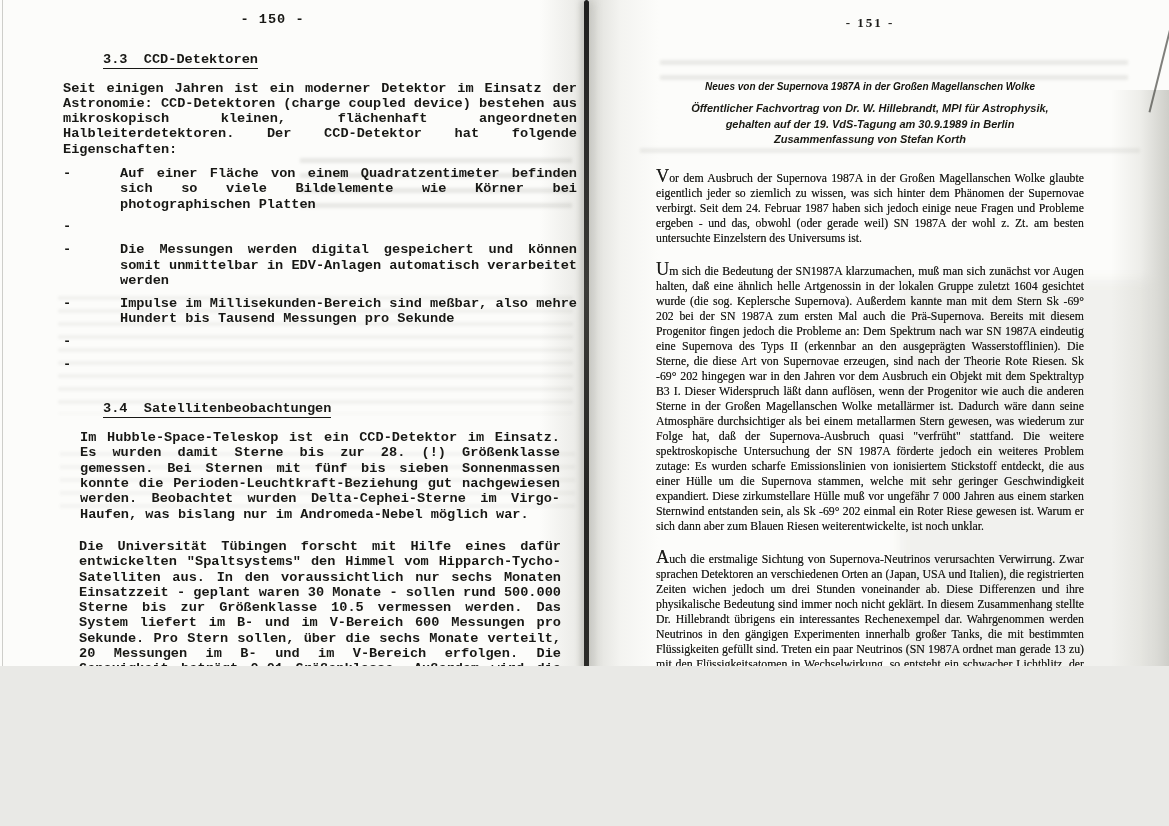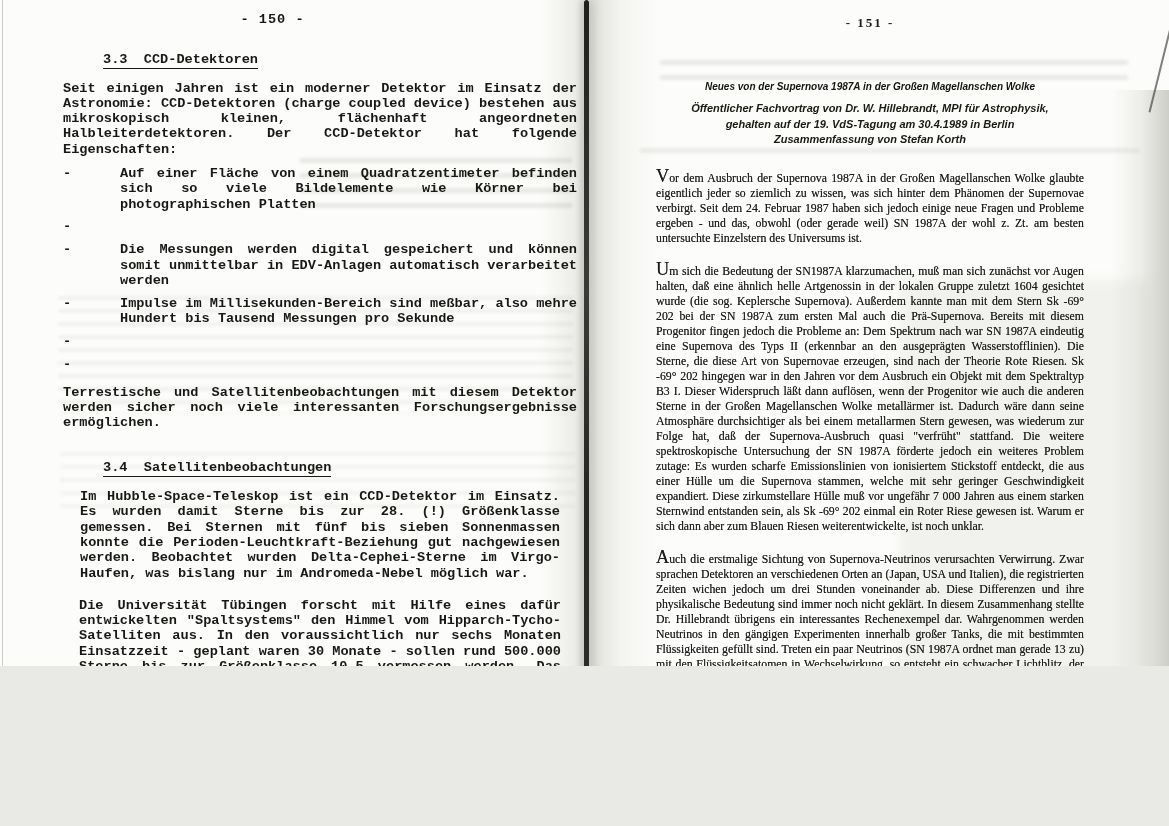--- a/index.html
+++ b/index.html
@@ -113,40 +113,39 @@
         <span class="btxt">Impulse im Millisekunden-Bereich sind meßbar, also mehre Hundert bis Tausend Messungen pro Sekunde</span>
       </div>
       <div class="bullet">
         <span class="dash">-</span>
       </div>
       <div class="bullet">
         <span class="dash">-</span>
       </div>
     </div>
 
-    <p class="lp-para">Terrestische und Satellitenbeobachtungen mit diesem Detektor werden sicher noch viele interessanten Forschungsergebnisse ermöglichen.</p>
 
     <div class="lp-heading h2-heading">
       <span>3.4  Satellitenbeobachtungen</span>
     </div>
 
     <p class="lp-p1">Im Hubble-Space-Teleskop ist ein CCD-Detektor im Einsatz. Es wurden damit Sterne bis zur 28. (!) Größenklasse gemessen. Bei Sternen mit fünf bis sieben Sonnenmassen konnte die Perioden-Leuchtkraft-Beziehung gut nachgewiesen werden. Beobachtet wurden Delta-Cephei-Sterne im Virgo-Haufen, was bislang nur im Andromeda-Nebel möglich war.</p>
     <p class="lp-p2">Die Universität Tübingen forscht mit Hilfe eines dafür entwickelten "Spaltsystems" den Himmel vom Hipparch-Tycho-Satelliten aus. In den voraussichtlich nur sechs Monaten Einsatzzeit - geplant waren 30 Monate - sollen rund 500.000 Sterne bis zur Größenklasse 10.5 vermessen werden. Das System liefert im B- und im V-Bereich 600 Messungen pro Sekunde. Pro Stern sollen, über die sechs Monate verteilt, 20 Messungen im B- und im V-Bereich erfolgen. Die Genauigkeit beträgt 0.01 Größenklasse. Außerdem wird die genaue Position der Sterne ermittelt. Die einzelnen Meßergebnisse werden in Straßburg abrufbar sein.</p>
     <p class="lp-p3">Es wird damit gerechnet, daß sich aufgrund dieser systematischen Erfassung die Zahl der Veränderlichen vervielfachen wird, insbesondere bei solchen mit kleinen Amplituden (Delta-Scuti-, Delta-Cepei-Sterne).</p>
 
   </div>
 
   <div class="right-col">
     <div class="pageno">- 151 -</div>
 
     <div class="rp-title">Neues von der Supernova 1987A in der Großen Magellanschen Wolke</div>
 
     <div class="rp-subtitle">
       <div>Öffentlicher Fachvortrag von Dr. W. Hillebrandt, MPI für Astrophysik,</div>
-      <div>gehalten auf der 19. VdS-Tagung am 30.4.1989 in Berlin</div>
+      <div>gehalten auf der 19. VdS-Tagung am 30.9.1989 in Berlin</div>
       <div>Zusammenfassung von Stefan Korth</div>
     </div>
 
     <p class="rp-para first"><span class="lead-cap">V</span><span>or dem Ausbruch der Supernova 1987A in der Großen Magellanschen Wolke glaubte eigentlich jeder so ziemlich zu wissen, was sich hinter dem Phänomen der Supernovae verbirgt. Seit dem 24. Februar 1987 haben sich jedoch einige neue Fragen und Probleme ergeben - und das, obwohl (oder gerade weil) SN 1987A der wohl z. Zt. am besten untersuchte Einzelstern des Universums ist.</span></p>
 
     <p class="rp-para"><span class="lead-cap">U</span><span>m sich die Bedeutung der SN1987A klarzumachen, muß man sich zunächst vor Augen halten, daß eine ähnlich helle Artgenossin in der lokalen Gruppe zuletzt 1604 gesichtet wurde (die sog. Keplersche Supernova). Außerdem kannte man mit dem Stern Sk -69° 202 bei der SN 1987A zum ersten Mal auch die Prä-Supernova. Bereits mit diesem Progenitor fingen jedoch die Probleme an: Dem Spektrum nach war SN 1987A eindeutig eine Supernova des Typs II (erkennbar an den ausgeprägten Wasserstofflinien). Die Sterne, die diese Art von Supernovae erzeugen, sind nach der Theorie Rote Riesen. Sk -69° 202 hingegen war in den Jahren vor dem Ausbruch ein Objekt mit dem Spektraltyp B3 I. Dieser Widerspruch läßt dann auflösen, wenn der Progenitor wie auch die anderen Sterne in der Großen Magellanschen Wolke metallärmer ist. Dadurch wäre dann seine Atmosphäre durchsichtiger als bei einem metallarmen Stern gewesen, was wiederum zur Folge hat, daß der Supernova-Ausbruch quasi "verfrüht" stattfand. Die weitere spektroskopische Untersuchung der SN 1987A förderte jedoch ein weiteres Problem zutage: Es wurden scharfe Emissionslinien von ionisiertem Stickstoff entdeckt, die aus einer Hülle um die Supernova stammen, welche mit sehr geringer Geschwindigkeit expandiert. Diese zirkumstellare Hülle muß vor ungefähr 7 000 Jahren aus einem starken Sternwind entstanden sein, als Sk -69° 202 einmal ein Roter Riese gewesen ist. Warum er sich dann aber zum Blauen Riesen weiterentwickelte, ist noch unklar.</span></p>
 
     <p class="rp-para"><span class="lead-cap">A</span><span>uch die erstmalige Sichtung von Supernova-Neutrinos verursachten Verwirrung. Zwar sprachen Detektoren an verschiedenen Orten an (Japan, USA und Italien), die registrierten Zeiten wichen jedoch um drei Stunden voneinander ab. Diese Differenzen und ihre physikalische Bedeutung sind immer noch nicht geklärt. In diesem Zusammenhang stellte Dr. Hillebrandt übrigens ein interessantes Rechenexempel dar. Wahrgenommen werden Neutrinos in den gängigen Experimenten innerhalb großer Tanks, die mit bestimmten Flüssigkeiten gefüllt sind. Treten ein paar Neutrinos (SN 1987A ordnet man gerade 13 zu) mit den Flüssigkeitsatomen in Wechselwirkung, so entsteht ein schwacher Lichtblitz, der dann registriert wird. Bekanntlich enthält ja auch das menschliche Auge Flüssigkeit. Und auch diese ist wie die unterirdischen Tanks der Neutrinophysiker dem Teilchenbeschuß ausgesetzt gewesen. Wenn auch die Neutrinos nicht gerade wechselwirkunsfreundlich sind, so mag es ihre große Anzahl dennoch rein statistisch erlaubt haben, daß von der Gesamtheit aller Menschen</span></p>
   </div>
 

